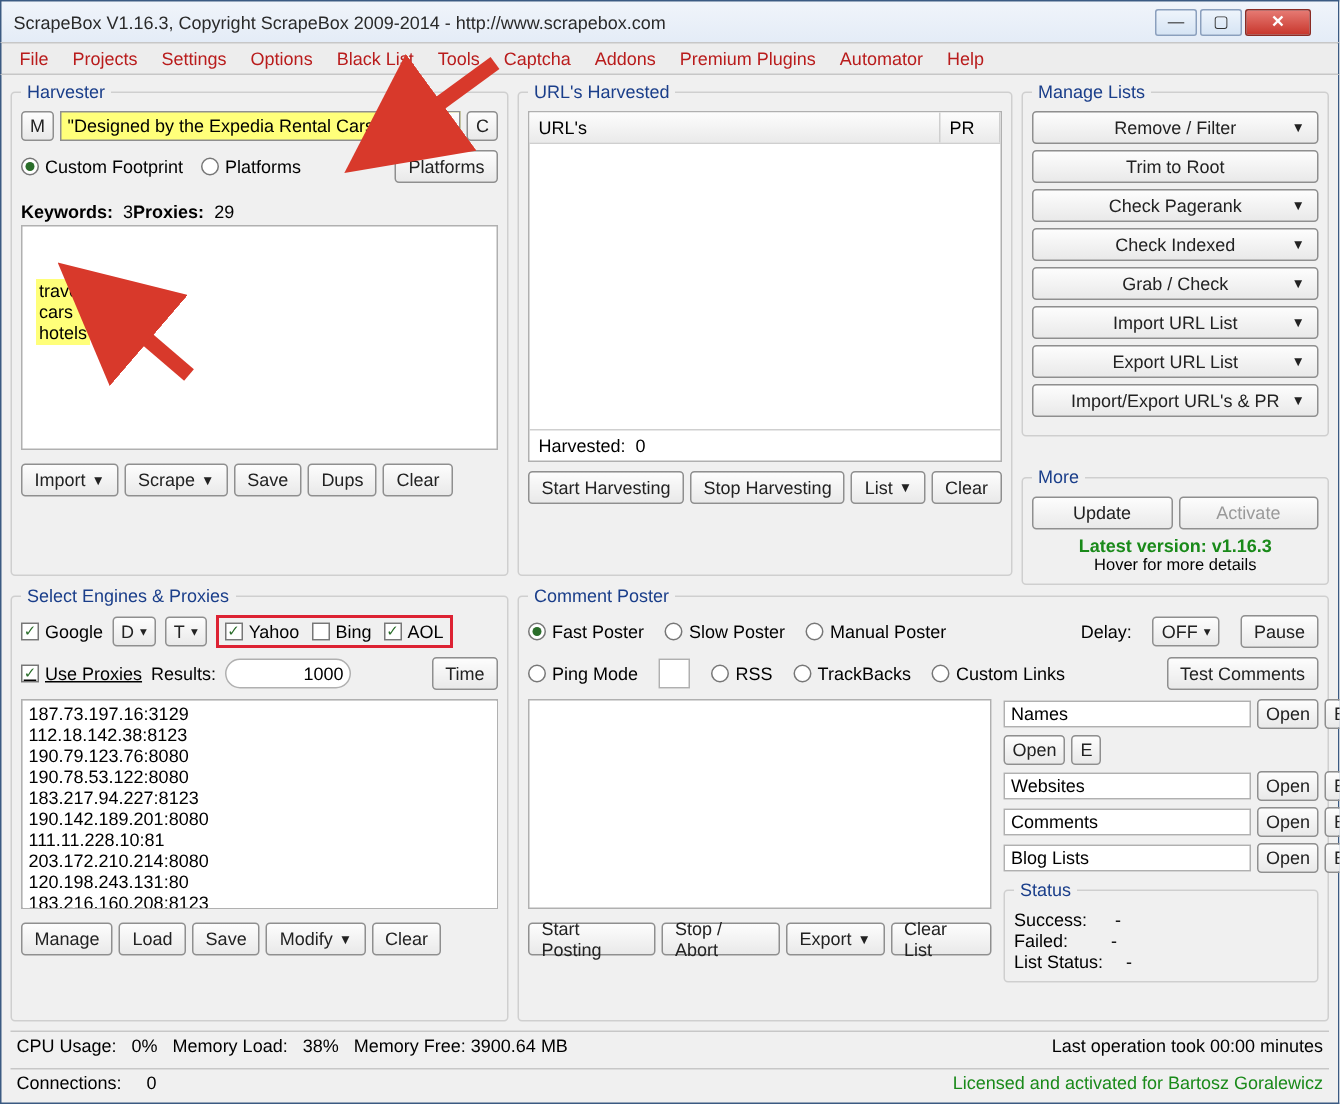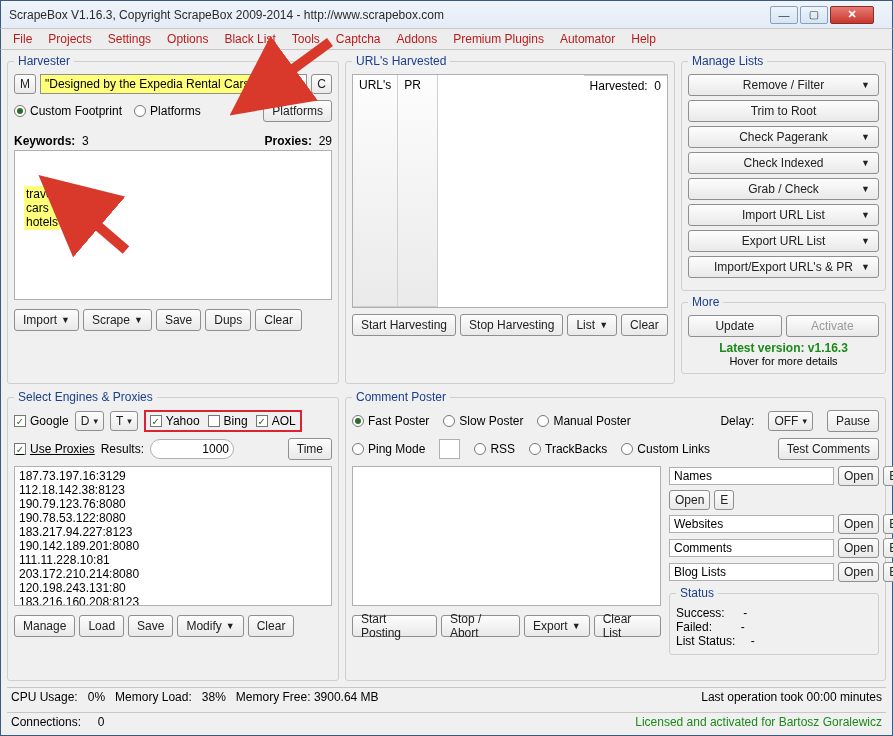--- a/index.html
+++ b/index.html
@@ -32,27 +32,27 @@
 .harv-row1 { display: flex; gap: 4px; align-items: center; margin-bottom: 6px; }
 .harv-row1 .combo { flex: 1; height: 20px; background: #ffff7a; border: 1px solid #8f8f8f; display: flex; align-items: center; padding: 0 4px; position: relative; }
 .harv-row1 .combo .drop { position:absolute; right:0; top:0; bottom:0; width:16px; border-left:1px solid #8f8f8f; display:flex;align-items:center;justify-content:center;background:linear-gradient(#fdfdfd,#e9e9e9);font-size:8px;}
 .harv-row2 { display: flex; gap: 12px; align-items: center; margin-bottom: 6px; }
 .radio { display: inline-flex; align-items: center; gap: 4px; }
 .radio .dot { width:12px;height:12px;border:1px solid #777;border-radius:50%;display:inline-flex;align-items:center;justify-content:center;background:#fff;}
 .radio.sel .dot::after{content:"";width:6px;height:6px;background:#2a6d2a;border-radius:50%;}
 .chk { display:inline-flex; align-items:center; gap:4px;}
 .chk .box{width:12px;height:12px;border:1px solid #777;background:#fff;display:inline-flex;align-items:center;justify-content:center;font-size:10px;color:#2a6d2a;}
 .chk.on .box::after{content:"✓";}
-.harv-kw { display:flex; justify-content:space-between; margin-bottom:2px;margin-top:12px;}
+.harv-kw { display:flex; justify-content:flex-start; margin-bottom:2px;margin-top:12px;}
 .harv-ta { width:100%; height:150px; }
 .hlwords { position:absolute; left:10px; top:12px; background:#ffff7a; padding:1px 2px; line-height:14px;margin-top:24px;}
 .btnrow { display:flex; gap:4px; margin-top:6px; }
 
 
-.urlh-table { border:1px solid #b0b0b0; background:#fff; height:234px; display:flex; flex-direction:row;}
+.urlh-table { border:1px solid #b0b0b0; background:#fff; height:234px; display:flex; flex-direction:column;}
 .urlh-head { display:flex; background:linear-gradient(#fdfdfd,#eaeaea); border-bottom:1px solid #cfcfcf;}
 .urlh-head div{ padding:3px 6px; border-right:1px solid #cfcfcf;}
 .urlh-body{flex:1;}
 .urlh-foot{ border-top:1px solid #cfcfcf; padding:3px 6px; font-size:12px;}
 
 
 .manage-btns { display:flex; flex-direction:column; gap:4px; margin-bottom:6px;}
 .manage-btns .btn { width:100%; position:relative; justify-content:center;}
 .manage-btns .btn .caret{ position:absolute; right:8px;}
 
@@ -70,21 +70,21 @@
 
 
 .footer1 { grid-column: 1 / 4; display:flex; justify-content:space-between; padding:2px 4px; border-top:1px solid #c7c7c7;}
 .footer2 { grid-column: 1 / 4; display:flex; justify-content:space-between; padding:2px 4px; border-top:1px solid #c7c7c7;}
 .green{color:#1a8a1a;}
 
 
 .arrow { position:absolute; pointer-events:none; z-index:100;}
 .arrow svg { overflow:visible;}
 
-.col-right { display:flex; flex-direction:column; gap:4px;}
+.col-right { display:flex; flex-direction:column; gap:20px;}
 .row2-left { grid-column:1; grid-row:2;}
 .row2-mid { grid-column:2/4; grid-row:2; display:grid; grid-template-columns: 1fr 220px; gap:6px;}
 </style>
 </head>
 <body>
 
 <div class="titlebar">
   <span class="title">ScrapeBox V1.16.3, Copyright ScrapeBox 2009-2014 - http://www.scrapebox.com</span>
   <div class="sysbtn">—</div>
   <div class="sysbtn">▢</div>

